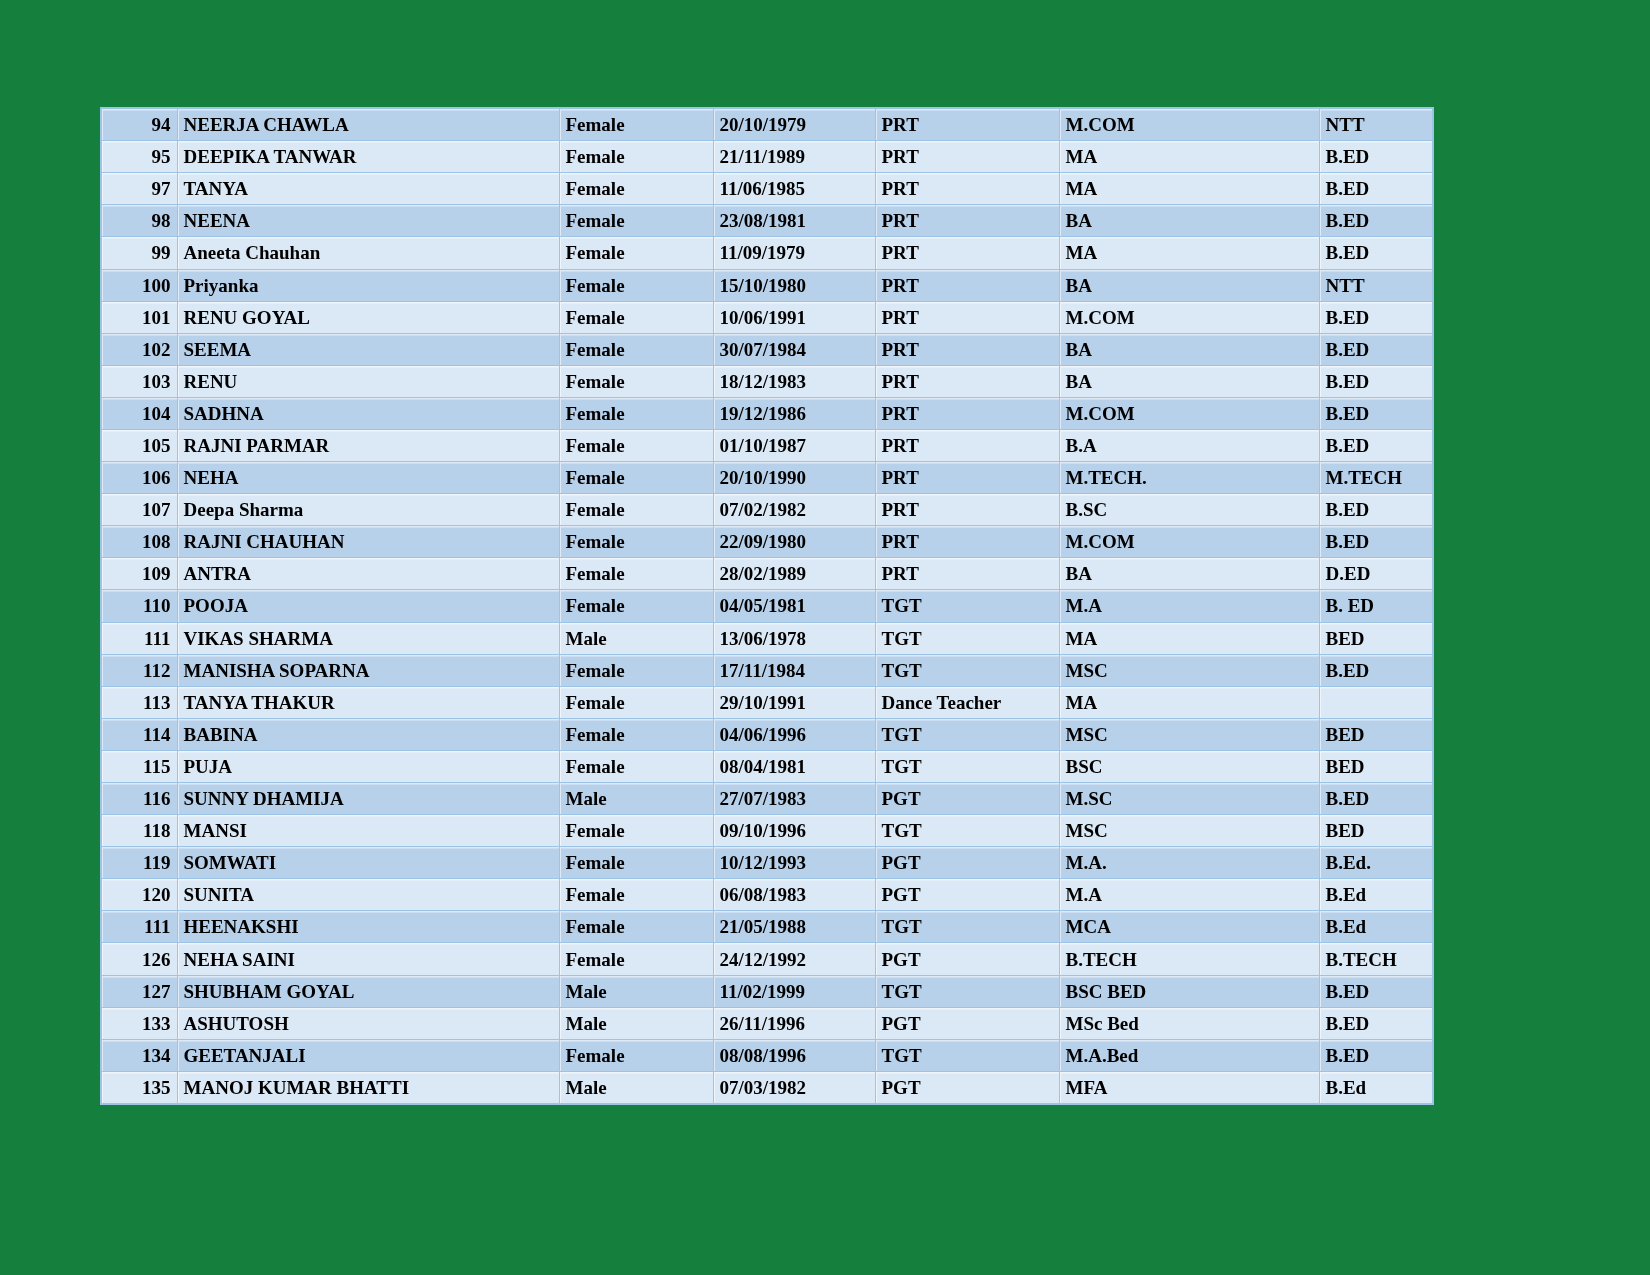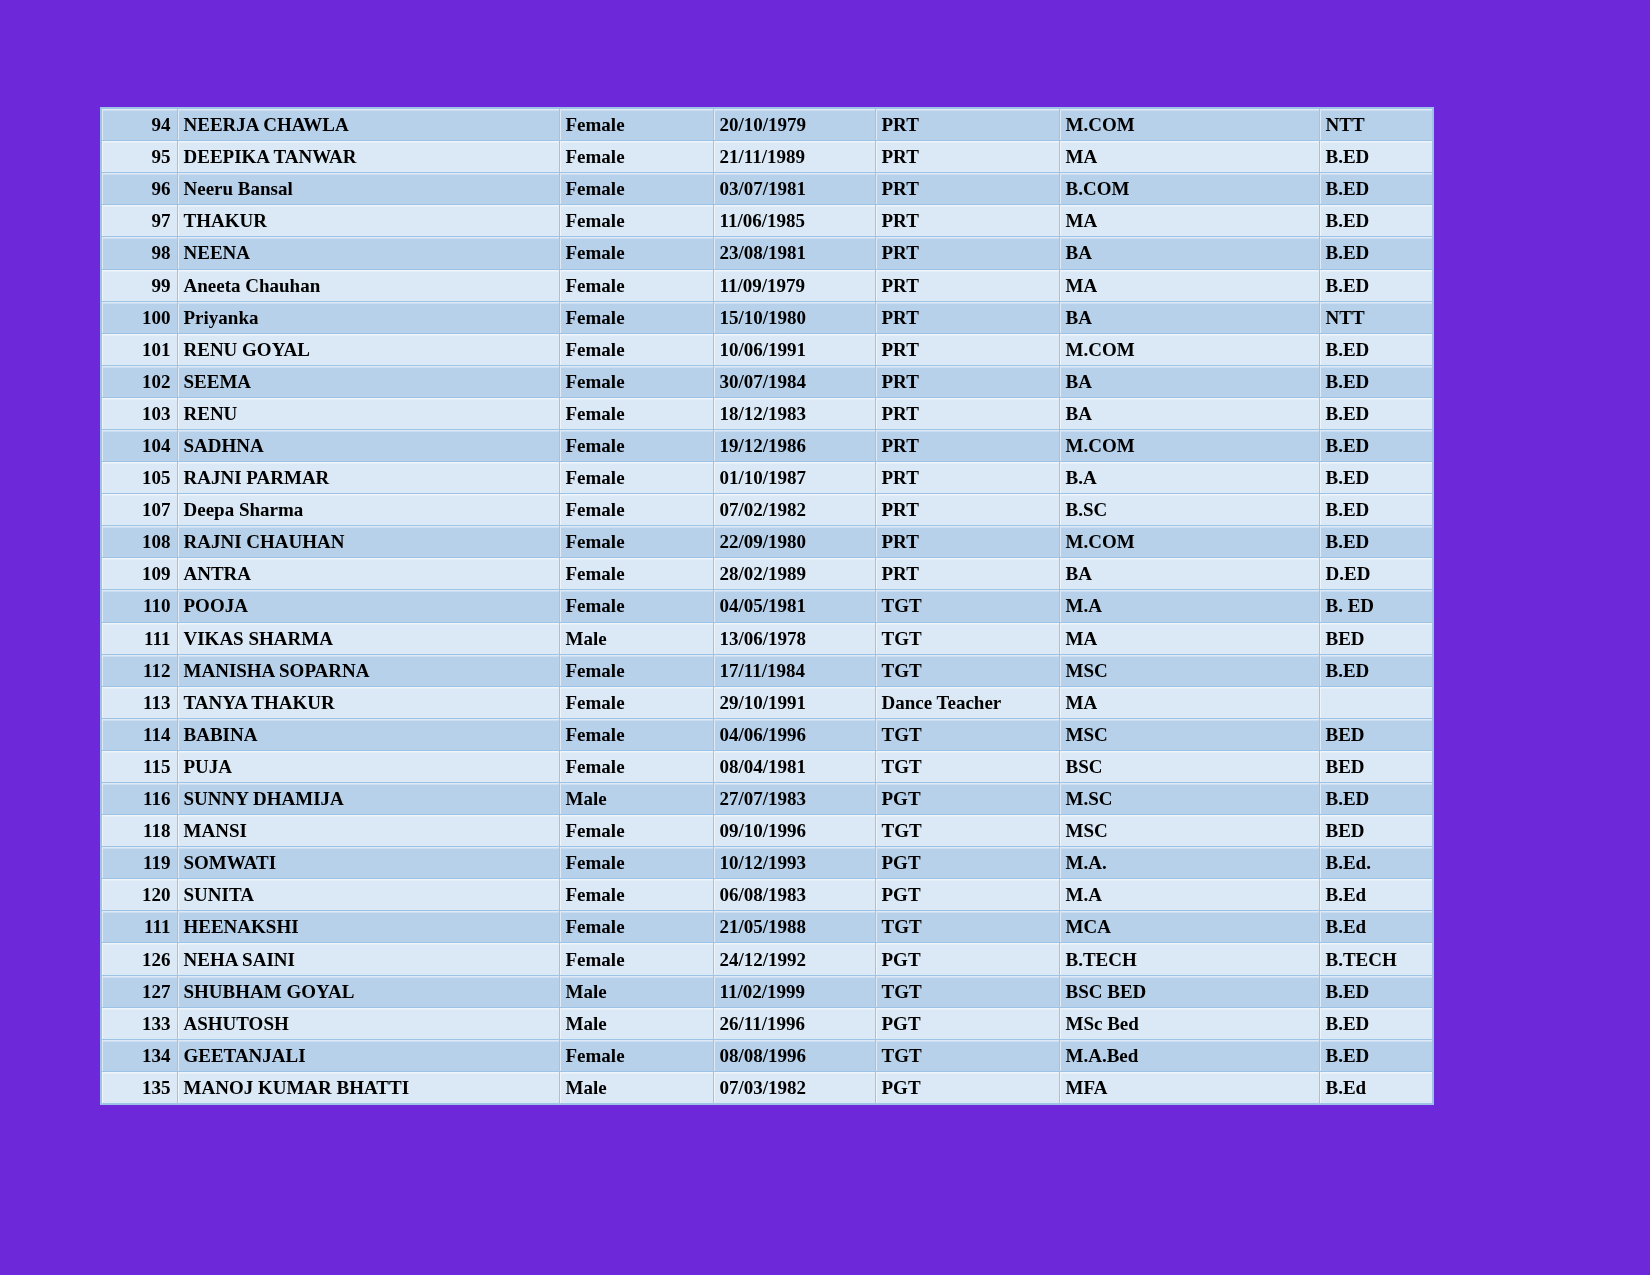--- a/index.html
+++ b/index.html
@@ -8,21 +8,21 @@
     background: #ffffff;
     width: 1650px;
     height: 1275px;
     overflow: hidden;
     font-family: "Liberation Serif", "DejaVu Serif", serif;
   }
   .page {
     position: relative;
     width: 1650px;
     height: 1275px;
-    background: #6d28d9;
+    background: #15803d;
   }
   table.teacher-table {
     position: absolute;
     left: 100px;
     top: 107px;
     width: 1332px;
     height: 998px;
     border-collapse: collapse;
     table-layout: fixed;
     border: 2.5px solid var(--border, #9dc3e6);
@@ -80,32 +80,23 @@
   </tr>
         <tr class="light">
     <td class="cell-no">95</td>
     <td class="cell-name">DEEPIKA TANWAR</td>
     <td class="cell-gender">Female</td>
     <td class="cell-dob">21/11/1989</td>
     <td class="cell-desig">PRT</td>
     <td class="cell-qual">MA</td>
     <td class="cell-pqual">B.ED</td>
   </tr>
-        <tr class="dark">
-    <td class="cell-no">96</td>
-    <td class="cell-name">Neeru Bansal</td>
-    <td class="cell-gender">Female</td>
-    <td class="cell-dob">03/07/1981</td>
-    <td class="cell-desig">PRT</td>
-    <td class="cell-qual">B.COM</td>
-    <td class="cell-pqual">B.ED</td>
-  </tr>
         <tr class="light">
     <td class="cell-no">97</td>
-    <td class="cell-name">THAKUR</td>
+    <td class="cell-name">TANYA</td>
     <td class="cell-gender">Female</td>
     <td class="cell-dob">11/06/1985</td>
     <td class="cell-desig">PRT</td>
     <td class="cell-qual">MA</td>
     <td class="cell-pqual">B.ED</td>
   </tr>
         <tr class="dark">
     <td class="cell-no">98</td>
     <td class="cell-name">NEENA</td>
     <td class="cell-gender">Female</td>
@@ -169,20 +160,29 @@
     <td class="cell-pqual">B.ED</td>
   </tr>
         <tr class="light">
     <td class="cell-no">105</td>
     <td class="cell-name">RAJNI PARMAR</td>
     <td class="cell-gender">Female</td>
     <td class="cell-dob">01/10/1987</td>
     <td class="cell-desig">PRT</td>
     <td class="cell-qual">B.A</td>
     <td class="cell-pqual">B.ED</td>
+  </tr>
+        <tr class="dark">
+    <td class="cell-no">106</td>
+    <td class="cell-name">NEHA</td>
+    <td class="cell-gender">Female</td>
+    <td class="cell-dob">20/10/1990</td>
+    <td class="cell-desig">PRT</td>
+    <td class="cell-qual">M.TECH.</td>
+    <td class="cell-pqual">M.TECH</td>
   </tr>
         <tr class="light">
     <td class="cell-no">107</td>
     <td class="cell-name">Deepa Sharma</td>
     <td class="cell-gender">Female</td>
     <td class="cell-dob">07/02/1982</td>
     <td class="cell-desig">PRT</td>
     <td class="cell-qual">B.SC</td>
     <td class="cell-pqual">B.ED</td>
   </tr>

